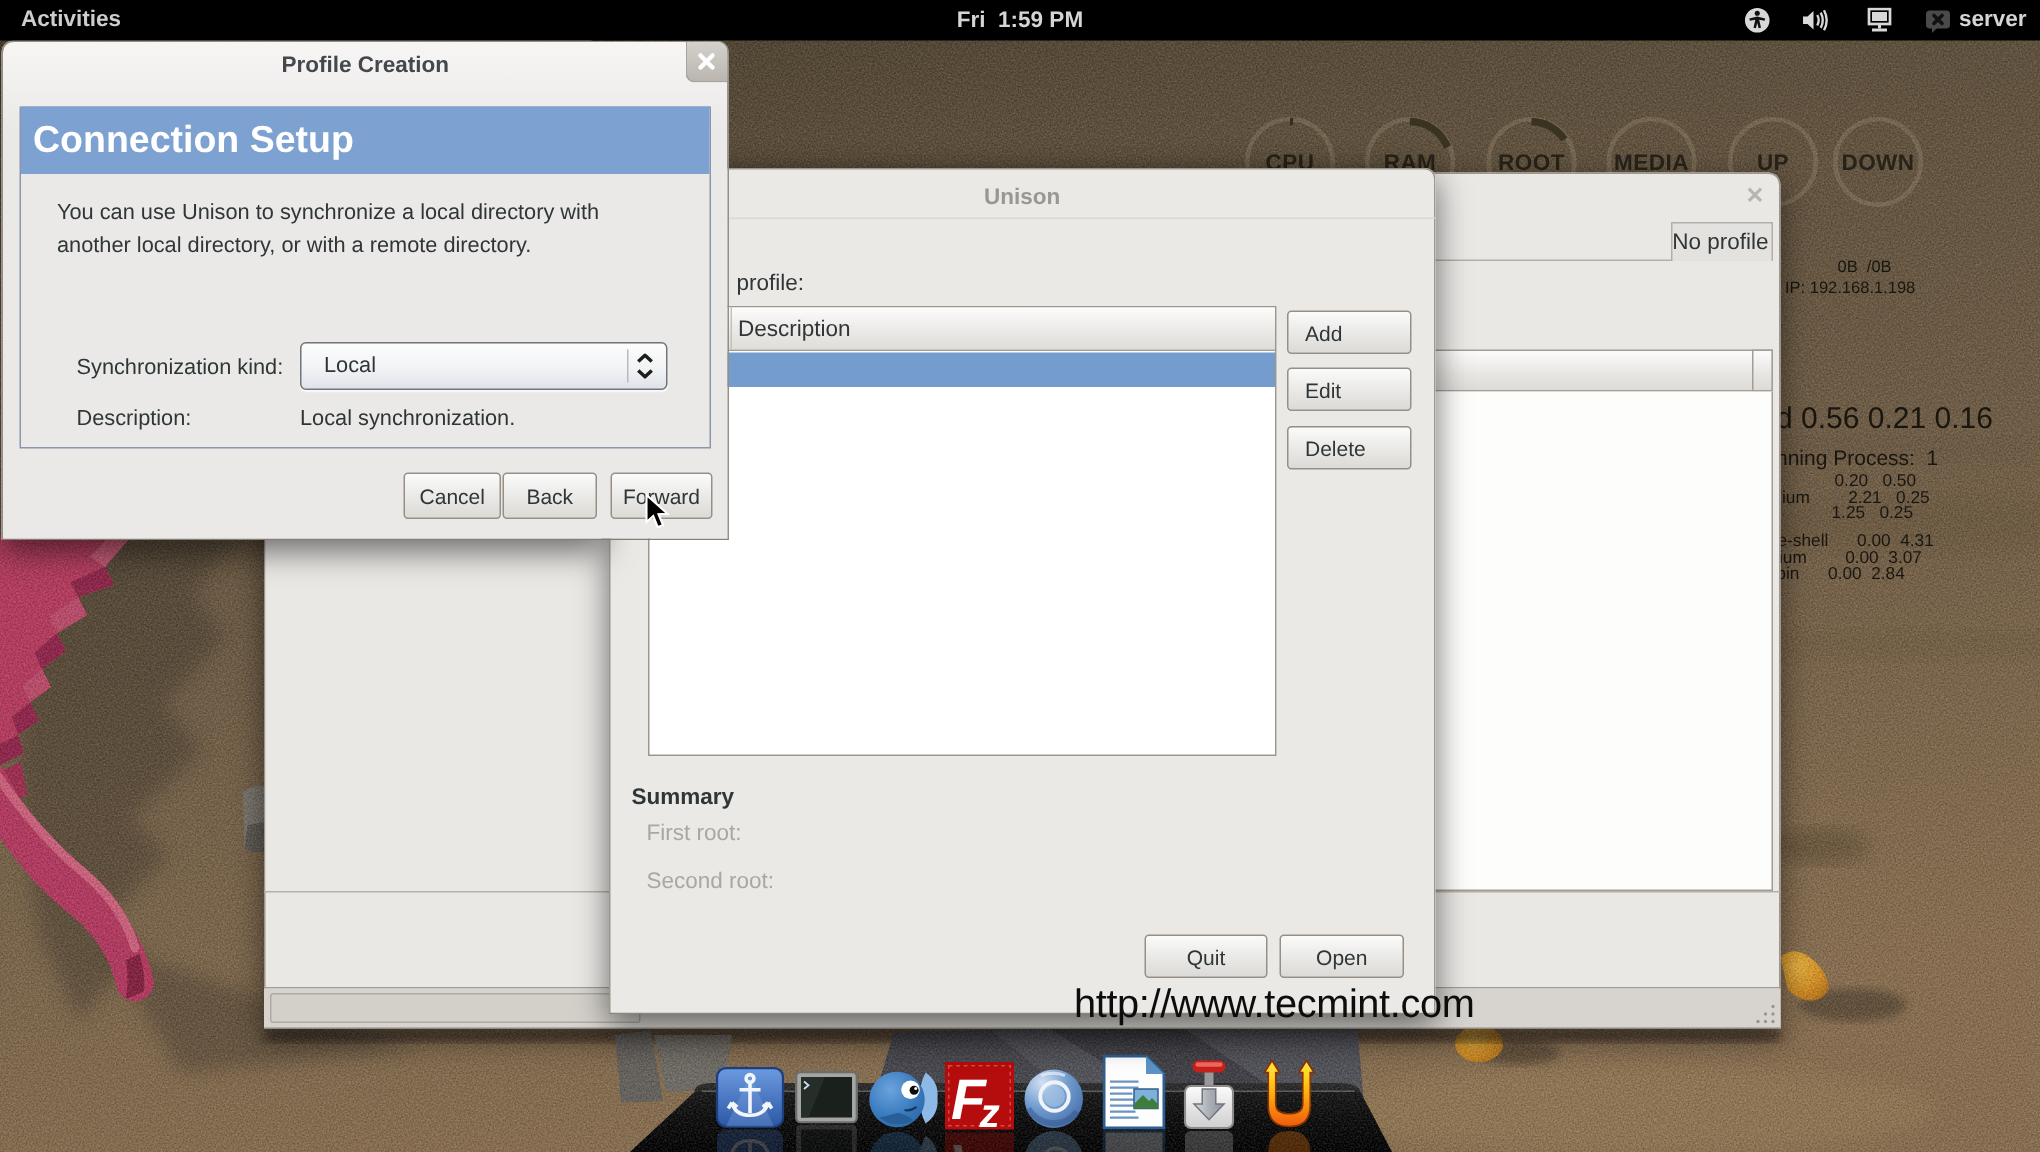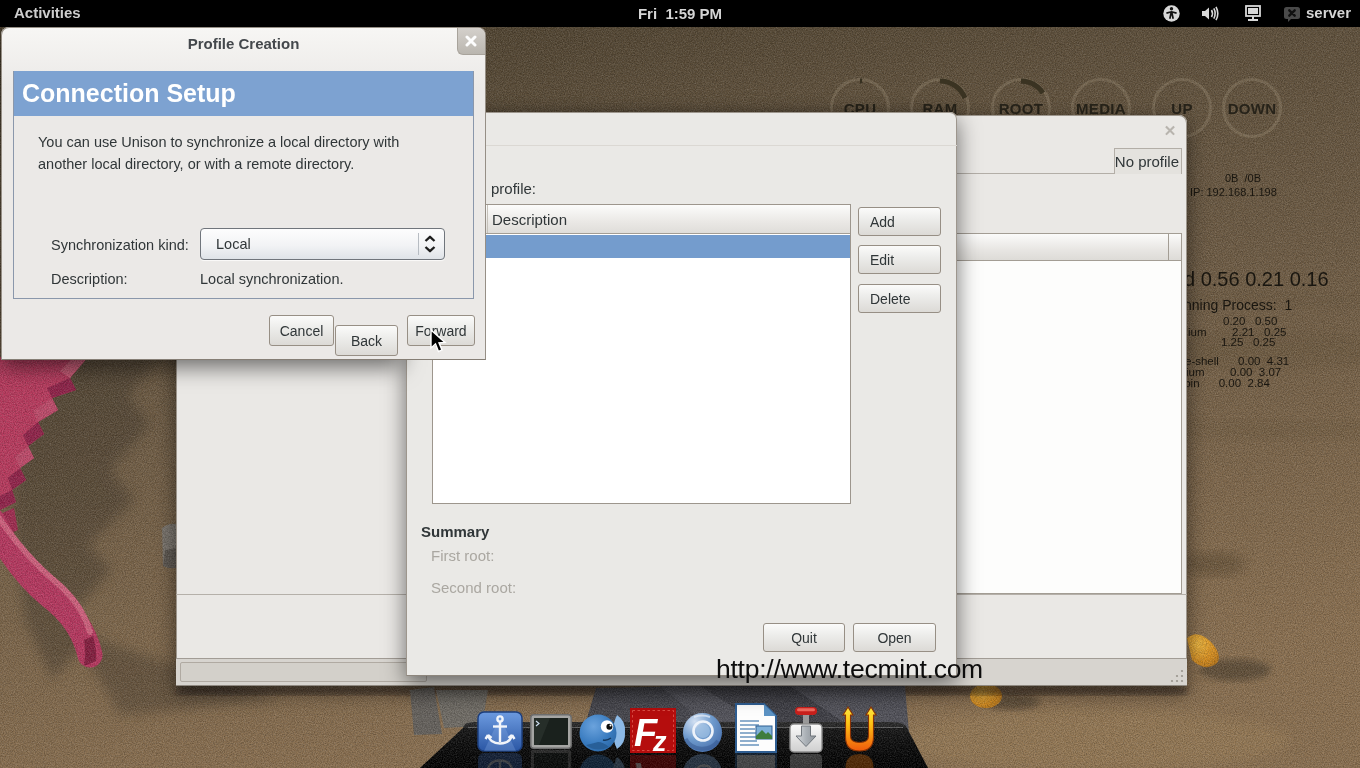--- a/index.html
+++ b/index.html
@@ -320,20 +320,21 @@
         <circle cx="8" cy="8" r="1.1"></circle>
         <circle cx="13" cy="13" r="1.1"></circle>
         <circle cx="8" cy="13" r="1.1"></circle>
         <circle cx="3" cy="13" r="1.1"></circle>
       </g>
   </svg>
 </div>
 
 <div id="uniwin" class="abs">
   <div class="abs" style="left:0;top:0;width:551px;height:564px;border:1px solid #9d968d;border-bottom-color:#8d867d;border-radius:7px 7px 0 0;box-sizing:border-box;"></div>
+  <div class="abs" style="left:0;top:11px;width:551px;height:20px;text-align:center;font-weight:bold;font-size:15px;color:#9a9792;">Unison</div>
   <div class="abs" style="left:0;top:33px;width:551px;height:1px;background:#dbd8d3;"></div>
   <div class="abs" style="left:85px;top:68px;font-size:15px;color:rgba(46,52,54,0.99);">profile:</div>
 
   <div class="abs" style="left:26px;top:92px;width:419px;height:300px;background:#fff;border:1px solid #9d968d;box-sizing:border-box;"></div>
   <div class="abs" style="left:27px;top:93px;width:417px;height:29px;background:linear-gradient(#fcfcfb,#eae8e5 60%,#dfddd9);border-bottom:1px solid #a39d94;box-sizing:border-box;"></div>
   <div class="abs" style="left:81px;top:93px;width:1px;height:28px;background:#c5c1ba;"></div>
   <div class="abs" style="left:86px;top:99px;font-size:15px;color:rgba(46,52,54,0.99);">Description</div>
   <div class="abs" style="left:27px;top:123px;width:417px;height:23px;background:#749ccd;"></div>
 
   <div class="btn" style="left:452px;top:95px;width:83px;height:29px;justify-content:flex-start;padding-left:11px;">Add</div>
@@ -371,21 +372,21 @@
   <div class="abs" style="left:215px;top:209px;font-size:14.5px;color:rgba(46,52,54,0.99);">Local</div>
   <div class="abs" style="left:417px;top:206px;width:1px;height:22px;background:#b7bcc2;"></div>
   <svg class="abs" style="left:421px;top:207px;" width="16" height="20">
     <path d="M3.5 7 L8 2.8 L12.5 7" stroke="#1d1d1d" stroke-width="2.3" fill="none" stroke-linejoin="round"></path>
     <path d="M3.5 13 L8 17.2 L12.5 13" stroke="#1d1d1d" stroke-width="2.3" fill="none" stroke-linejoin="round"></path>
   </svg>
   <div class="abs" style="left:50px;top:244px;font-size:14.5px;color:rgba(46,52,54,0.99);">Description:</div>
   <div class="abs" style="left:199px;top:244px;font-size:14.5px;color:rgba(46,52,54,0.99);">Local synchronization.</div>
 
   <div class="btn" style="left:268px;top:288px;width:65px;height:31px;">Cancel</div>
-  <div class="btn" style="left:334px;top:298px;width:63px;height:31px;">Back</div>
+  <div class="btn" style="left:334px;top:288px;width:63px;height:31px;">Back</div>
   <div class="btn" style="left:406px;top:288px;width:68px;height:31px;">Forward</div>
 
   <svg class="abs" style="left:427px;top:302px;z-index:30;" width="22" height="26">
     <path d="M3 1 L3 19 L7.5 15 L10.5 22.5 L14 21 L11 13.8 L17 13.5 Z" fill="#000" stroke="#fff" stroke-width="1.4"></path>
   </svg>
 </div>
 
 <div id="topbar" class="abs">
   <div class="abs" style="left:14px;top:4px;font-size:15px;font-weight:bold;color:rgba(207,207,207,0.99);">Activities</div>
   <div class="abs" style="left:0;top:5px;width:1360px;text-align:center;font-size:15px;font-weight:bold;color:rgba(216,216,216,0.99);">Fri&nbsp;&nbsp;1:59&nbsp;PM</div>

